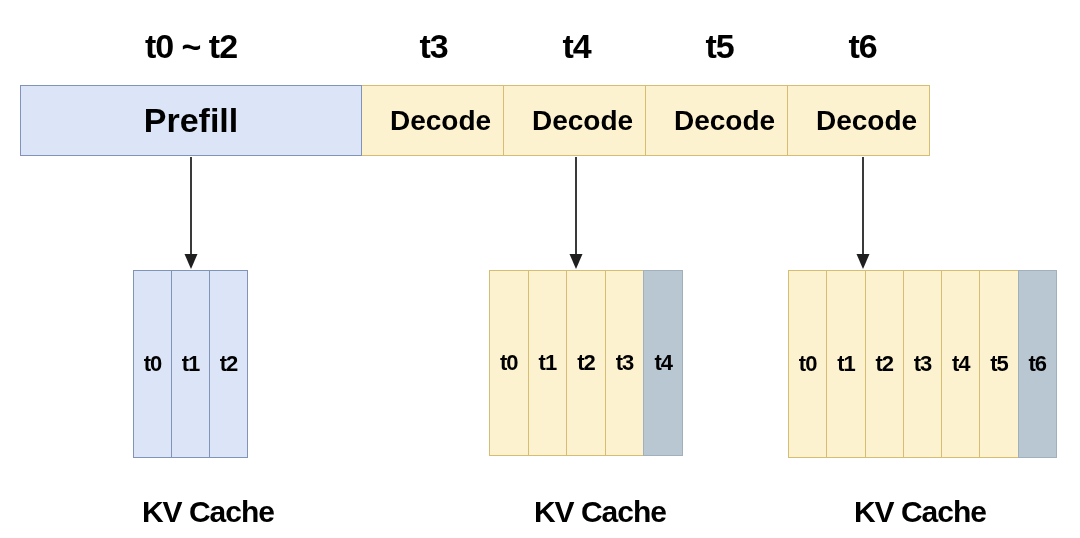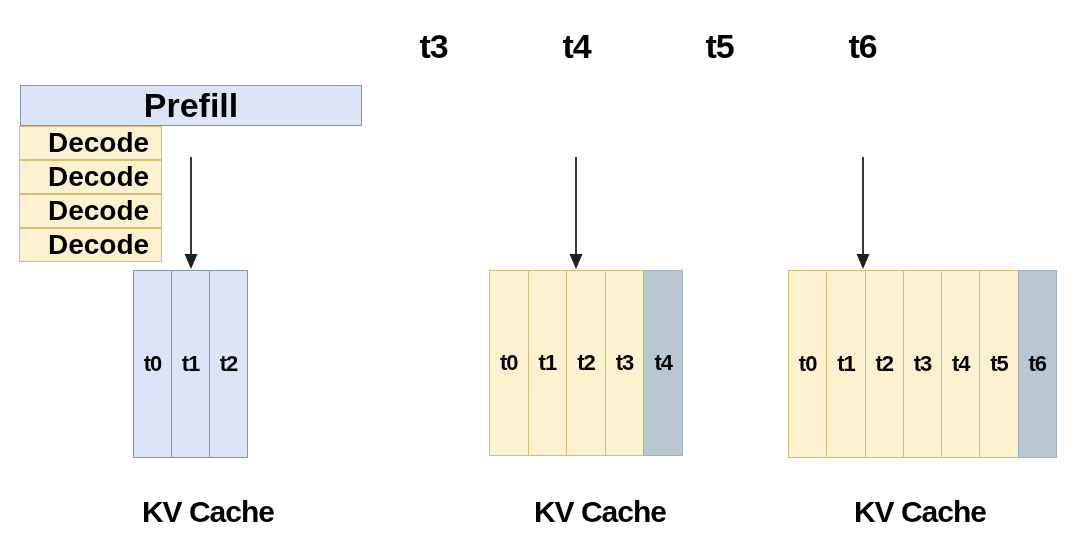--- a/index.html
+++ b/index.html
@@ -12,21 +12,21 @@
   .time-label{
     position:absolute;top:24px;height:44px;line-height:44px;
     text-align:center;font-weight:bold;font-size:34px;letter-spacing:-1px;
   }
   .tl-0{left:20px;width:342px;}
   .tl-1{left:362px;width:143px;}
   .tl-2{left:505px;width:143px;}
   .tl-3{left:648px;width:143px;}
   .tl-4{left:791px;width:143px;}
   
-  .timeline-bar{position:absolute;left:20px;top:85px;width:914px;height:69px;display:flex;flex-direction:column;}
+  .timeline-bar{position:absolute;left:20px;top:85px;width:914px;height:69px;display:flex;}
   .cell{
     box-sizing:border-box;height:71px;display:flex;align-items:center;justify-content:center;
     font-weight:bold;border:1px solid transparent;
   }
   .cell + .cell{margin-left:-1px;padding-left:16px;}
   .cell-prefill{width:342px;background:var(--prefill-fill,#dbe5f7);border-color:var(--prefill-border,#8194b8);font-size:34px;z-index:2;}
   .cell-decode{width:143px;background:var(--decode-fill,#fdf2cf);border-color:var(--decode-border,#d6bd72);font-size:28px;z-index:1;}
   
   .arrows{position:absolute;left:0;top:0;width:1080px;height:538px;pointer-events:none;}
   
@@ -50,20 +50,21 @@
   }
   .cc-0{left:110px;}
   .cc-1{left:502px;}
   .cc-2{left:822px;}
 </style>
 </head>
 <body>
 
 <div class="canvas">
 
+  <div class="time-label tl-0">t0 ~ t2</div>
   <div class="time-label tl-1">t3</div>
   <div class="time-label tl-2">t4</div>
   <div class="time-label tl-3">t5</div>
   <div class="time-label tl-4">t6</div>
 
   <div class="timeline-bar">
     <div class="cell cell-prefill">Prefill</div>
     <div class="cell cell-decode">Decode</div>
     <div class="cell cell-decode">Decode</div>
     <div class="cell cell-decode">Decode</div>

